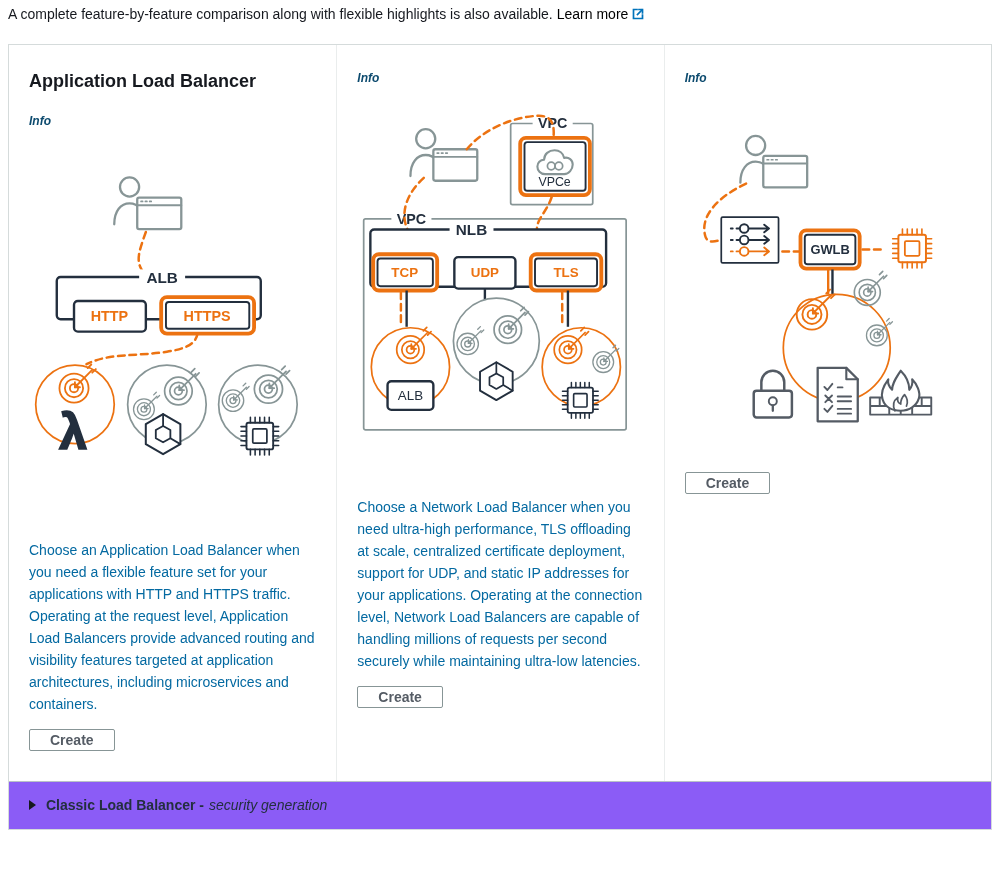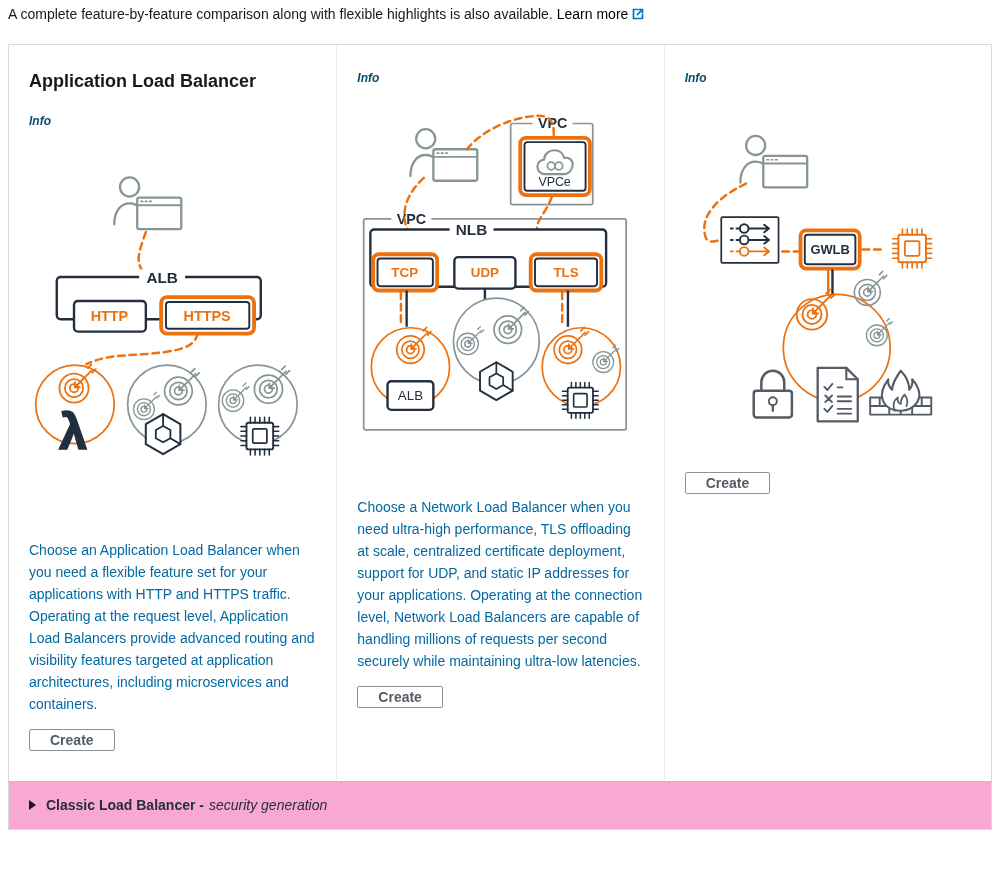--- a/index.html
+++ b/index.html
@@ -46,21 +46,21 @@
   .gray-box { fill:none; stroke:#879596; stroke-width:1.8; }
 
   .desc { font-size:14px; line-height:22px; margin:24px 0 14px; color:#0369a1; }
   .create-btn {
     font-family:"Liberation Sans", sans-serif;
     font-size:14px; font-weight:700; color:#545b64;
     background:#fff; border:1px solid #879596; border-radius:2px;
     padding:2px 20px; cursor:pointer;
   }
   .panel-footer {
-    border-top:1px solid #b9c2c6; background:#f9a8d4;
+    border-top:1px solid #b9c2c6; background:#8b5cf6;
     padding:15px 20px 16px; display:flex; align-items:center; font-size:14px; color:#232f3e;
   }
   .caret {
     width:0; height:0; display:inline-block; margin-right:10px;
     border-left:7px solid #16191f; border-top:5px solid transparent; border-bottom:5px solid transparent;
   }
   .footer-bold { font-weight:700; margin-right:5px; }
   .footer-italic { font-style:italic; }
   .defs-holder { position:absolute; width:0; height:0; overflow:hidden; }
 </style>

